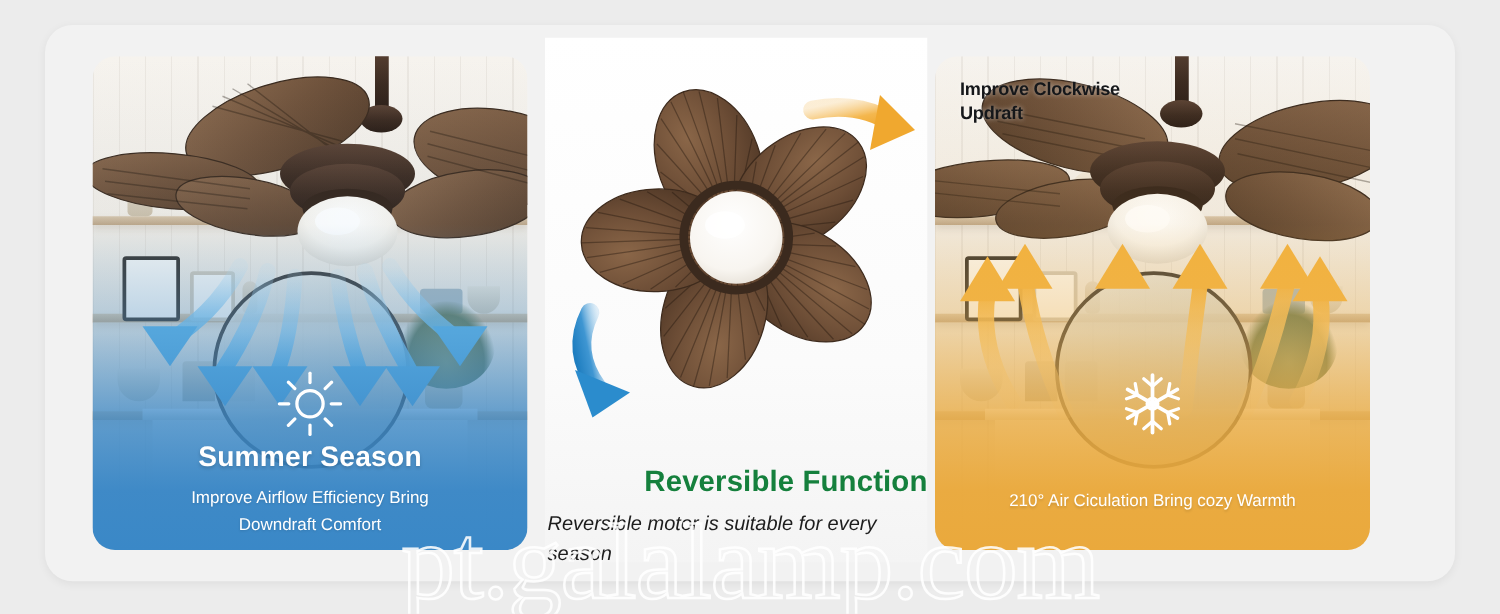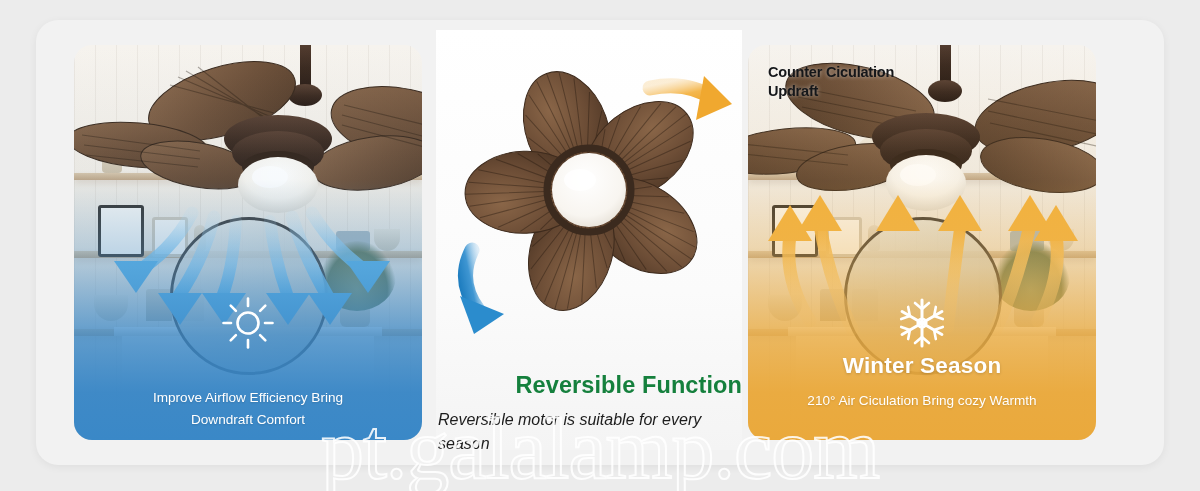--- a/index.html
+++ b/index.html
@@ -377,20 +377,21 @@
             <line x1="1.5" y1="26" x2="9" y2="26"></line>
             <line x1="43" y1="26" x2="50.5" y2="26"></line>
             <line x1="8.7" y1="8.7" x2="13.9" y2="13.9"></line>
             <line x1="38.1" y1="38.1" x2="43.3" y2="43.3"></line>
             <line x1="43.3" y1="8.7" x2="38.1" y2="13.9"></line>
             <line x1="13.9" y1="38.1" x2="8.7" y2="43.3"></line>
           </g>
         </svg>
       </div>
 
+      <div class="season-title">Summer Season</div>
       <div class="season-sub">Improve Airflow Efficiency Bring
 Downdraft Comfort</div>
     </div>
 
     <div class="panel-center">
       <div class="center-bg"></div>
 
       <div class="fan-bottom">
         <svg viewBox="0 0 290 300" aria-hidden="true">
           <defs>
@@ -551,21 +552,21 @@
           <ellipse cx="178" cy="98" rx="54" ry="24" fill="url(#hubB)"></ellipse>
           <ellipse cx="178" cy="112" rx="46" ry="22" fill="url(#hubB)"></ellipse>
           <ellipse cx="178" cy="126" rx="36" ry="16" fill="#33241a"></ellipse>
           <ellipse cx="178" cy="144" rx="40" ry="28" fill="url(#globeC)"></ellipse>
           <ellipse cx="170" cy="136" rx="18" ry="11" fill="#ffffff" opacity="0.85"></ellipse>
         </svg>
       </div>
 
       <div class="wash wash-winter" style="z-index:10;"></div>
 
-      <div class="corner-label">Counter Ciculation
+      <div class="corner-label">Improve Clockwise
 Updraft</div>
 
       <div class="season-icon">
         <svg viewBox="0 0 52 52" aria-hidden="true">
           <g stroke="#ffffff" stroke-width="3" stroke-linecap="round" fill="none">
             <g>
               <line x1="26" y1="3" x2="26" y2="49"></line>
               <line x1="26" y1="3" x2="26" y2="49" transform="rotate(60 26 26)"></line>
               <line x1="26" y1="3" x2="26" y2="49" transform="rotate(120 26 26)"></line>
             </g>
@@ -575,20 +576,19 @@
               <path d="M26,12 L19,6 M26,12 L33,6" transform="rotate(60 26 26)"></path>
               <path d="M26,40 L19,46 M26,40 L33,46" transform="rotate(60 26 26)"></path>
               <path d="M26,12 L19,6 M26,12 L33,6" transform="rotate(120 26 26)"></path>
               <path d="M26,40 L19,46 M26,40 L33,46" transform="rotate(120 26 26)"></path>
             </g>
             <circle cx="26" cy="26" r="4.2" stroke-width="2.8"></circle>
           </g>
         </svg>
       </div>
 
-      <div class="season-title">Winter Season</div>
       <div class="season-sub one-line">210° Air  Ciculation Bring  cozy Warmth</div>
     </div>
 
   </div>
 
   <div class="watermark">pt.galalamp.com</div>
 </div>
 
 </body></html>

